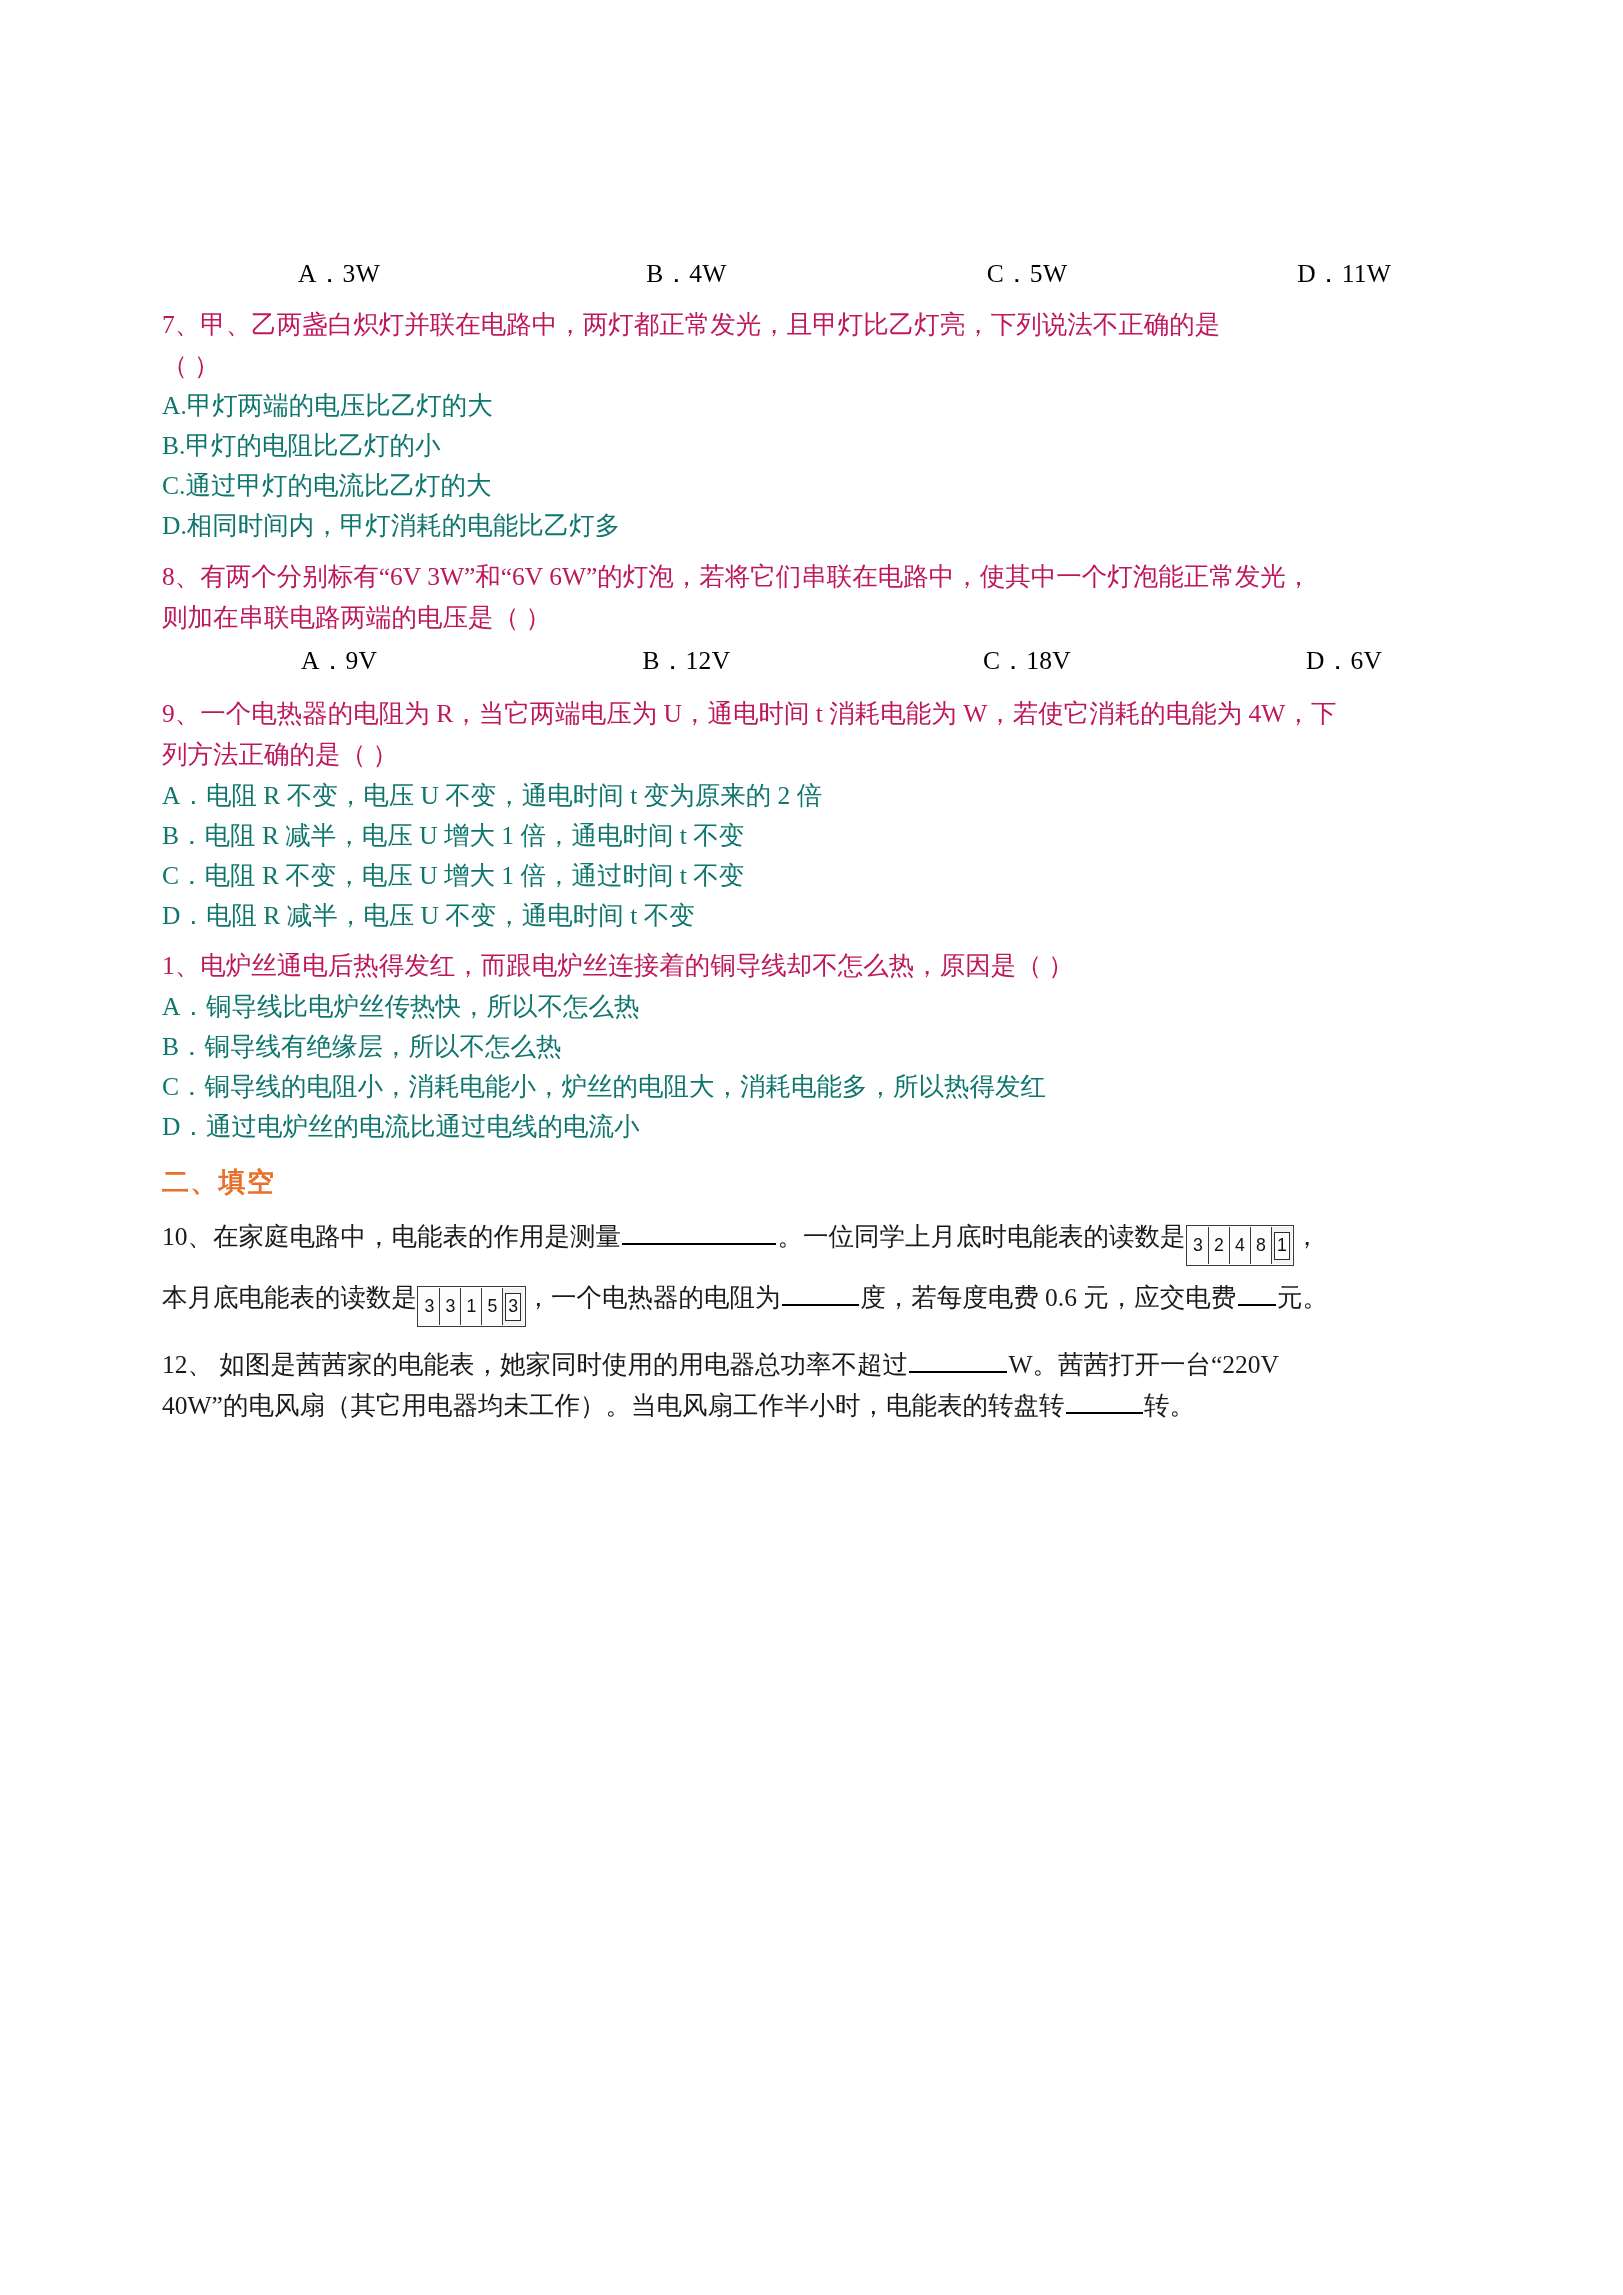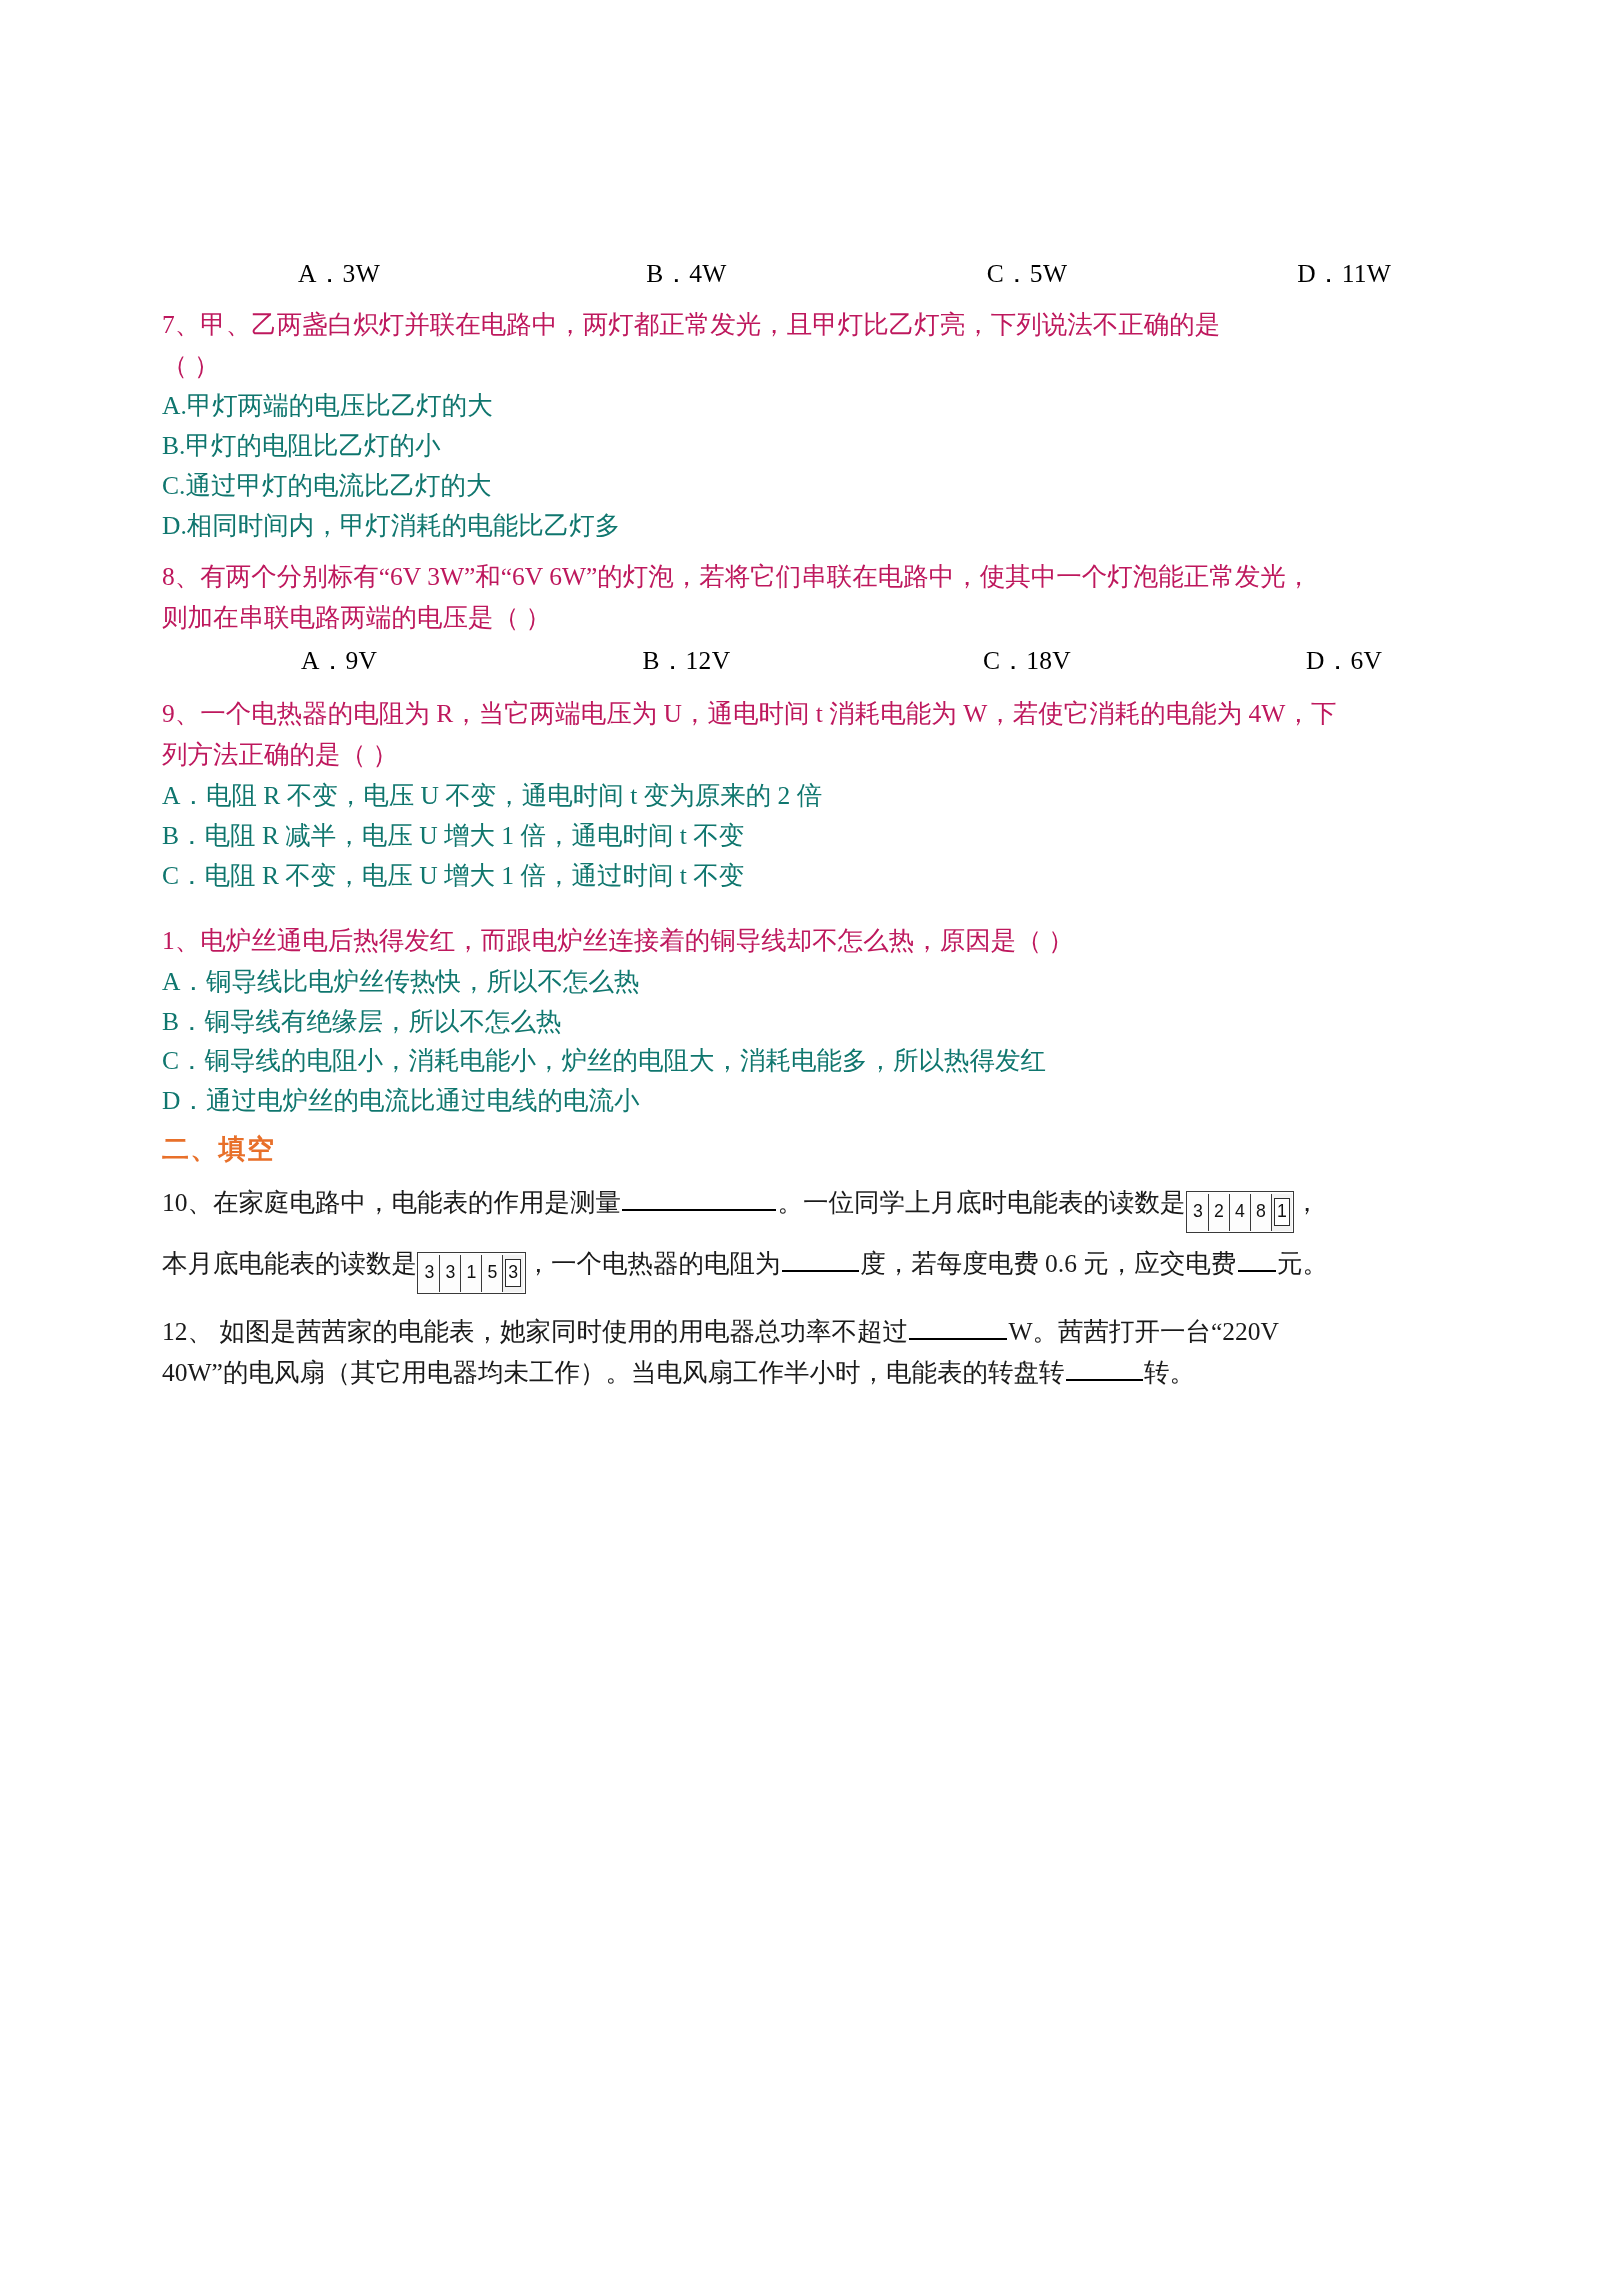--- a/index.html
+++ b/index.html
@@ -181,36 +181,37 @@
 
     <div class="stem">9、一个电热器的电阻为 R，当它两端电压为 U，通电时间 t 消耗电能为 W，若使它消耗的电能为 4W，下</div>
     <div class="stem">列方法正确的是（   ）</div>
     <div class="spacer-12"></div>
     <div class="choice">A．电阻 R 不变，电压 U 不变，通电时间 t 变为原来的 2 倍</div>
     <div class="spacer-22"></div>
     <div class="choice">B．电阻 R 减半，电压 U 增大 1 倍，通电时间 t 不变</div>
     <div class="spacer-22"></div>
     <div class="choice">C．电阻 R 不变，电压 U 增大 1 倍，通过时间 t 不变</div>
     <div class="spacer-22"></div>
+    <div class="choice">D．电阻 R 减半，电压 U 不变，通电时间 t 不变</div>
 
     <div class="spacer-26"></div>
 
     <div class="stem">1、电炉丝通电后热得发红，而跟电炉丝连接着的铜导线却不怎么热，原因是（   ）</div>
     <div class="spacer-12"></div>
     <div class="choice">A．铜导线比电炉丝传热快，所以不怎么热</div>
     <div class="spacer-22"></div>
     <div class="choice">B．铜导线有绝缘层，所以不怎么热</div>
     <div class="spacer-22"></div>
     <div class="choice">C．铜导线的电阻小，消耗电能小，炉丝的电阻大，消耗电能多，所以热得发红</div>
     <div class="spacer-22"></div>
     <div class="choice">D．通过电炉丝的电流比通过电线的电流小</div>
 
     <div class="spacer-34"></div>
 
-    <div class="section-heading" style="color:#E8702A;">二、填空</div>
+    <div class="section-heading" style="color:#E8702A;margin-top:8px;">二、填空</div>
 
     <div class="spacer-30"></div>
 
     <div class="para">
       <span>10、在家庭电路中，电能表的作用是测量</span><span class="blank blank-xl"></span><span>。一位同学上月底时电能表的读数是</span><span class="meter"><span class="cells">
           <span class="cell">3</span>
             <span class="cell">2</span>
             <span class="cell">4</span>
             <span class="cell">8</span>
             <span class="cell last">

